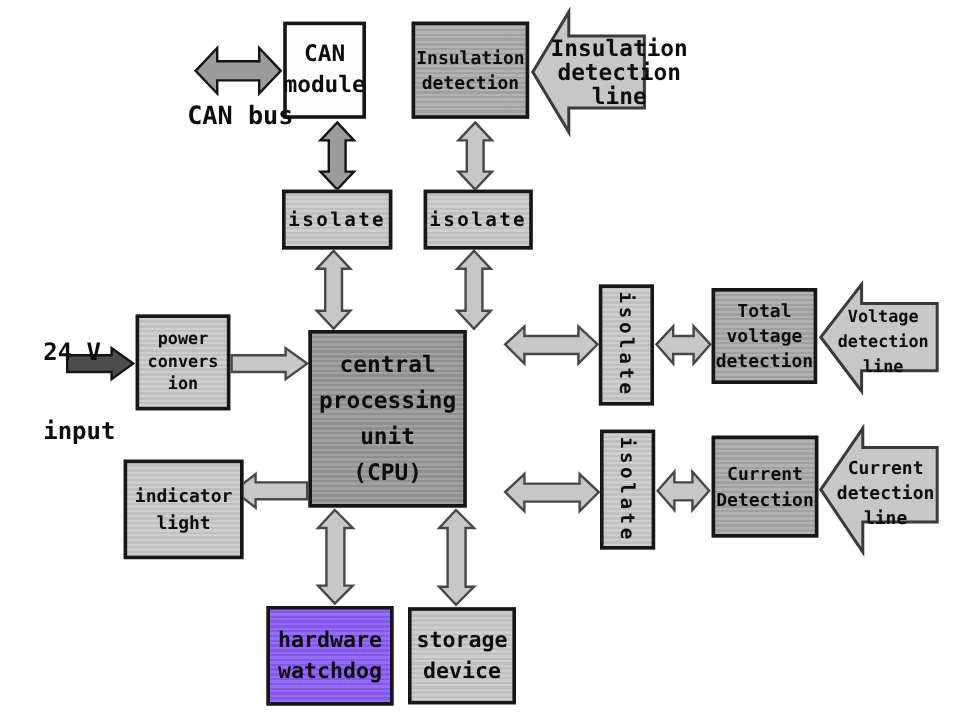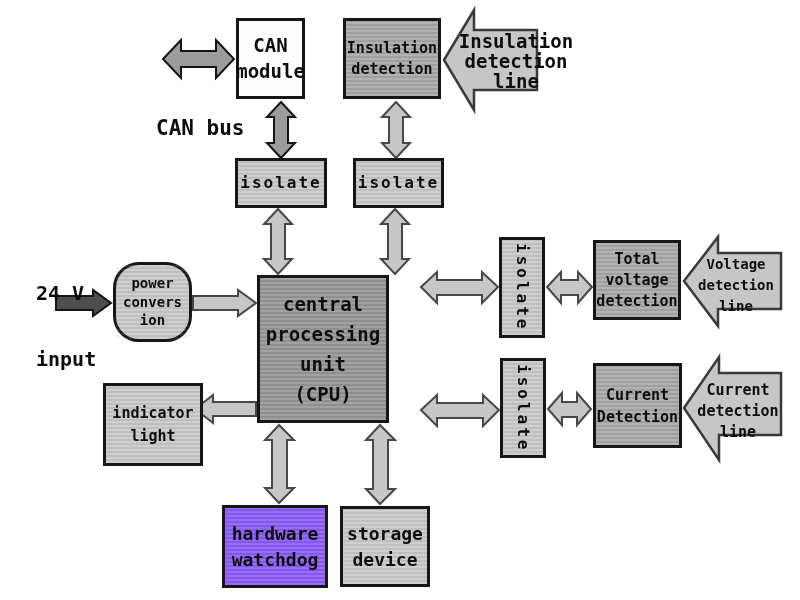--- a/index.html
+++ b/index.html
@@ -120,21 +120,21 @@
     <div class="ln">isolate</div>
   </div>
 
   <div class="box tex" style="left: 257px; top: 275px; width: 132px; height: 148px; font-size: 19px; line-height: 30px; background-color: rgb(151, 151, 151);">
     <div class="ln">central</div>
     <div class="ln">processing</div>
     <div class="ln">unit</div>
     <div class="ln">(CPU)</div>
   </div>
 
-  <div class="box tex" style="left: 113px; top: 262px; width: 79px; height: 80px; font-size: 14px; background-color: rgb(201, 201, 201); border-radius: 26px;">
+  <div class="box tex" style="left: 113px; top: 262px; width: 79px; height: 80px; font-size: 14px; background-color: rgb(201, 201, 201);">
     <div class="ln">power</div>
     <div class="ln">convers</div>
     <div class="ln">ion</div>
   </div>
 
   <div class="box tex" style="left: 103px; top: 383px; width: 100px; height: 83px; font-size: 15px; line-height: 23px; background-color: rgb(201, 201, 201);">
     <div class="ln">indicator</div>
     <div class="ln">light</div>
   </div>
 
@@ -160,21 +160,21 @@
     <div class="ln">Total</div>
     <div class="ln">voltage</div>
     <div class="ln">detection</div>
   </div>
 
   <div class="box tex" style="left: 593px; top: 363px; width: 89px; height: 85px; font-size: 15px; line-height: 22px; background-color: rgb(169, 169, 169);">
     <div class="ln">Current</div>
     <div class="ln">Detection</div>
   </div>
 
-  <div class="lab" style="left:156px;top:84px;font-size:21px;margin-top:32px;">CAN bus</div>
+  <div class="lab" style="left:156px;top:84px;font-size:21px;">CAN bus</div>
 
   <div class="lab" style="left:36px;top:238px;font-size:20px;line-height:22px;">
     <div>24 V</div>
     <div>input</div>
   </div>
 
   <div class="lab ctr" style="left:454px;top:31px;width:124px;font-size:19px;line-height:20px;">
     <div>Insulation</div>
     <div>detection</div>
     <div>line</div>

